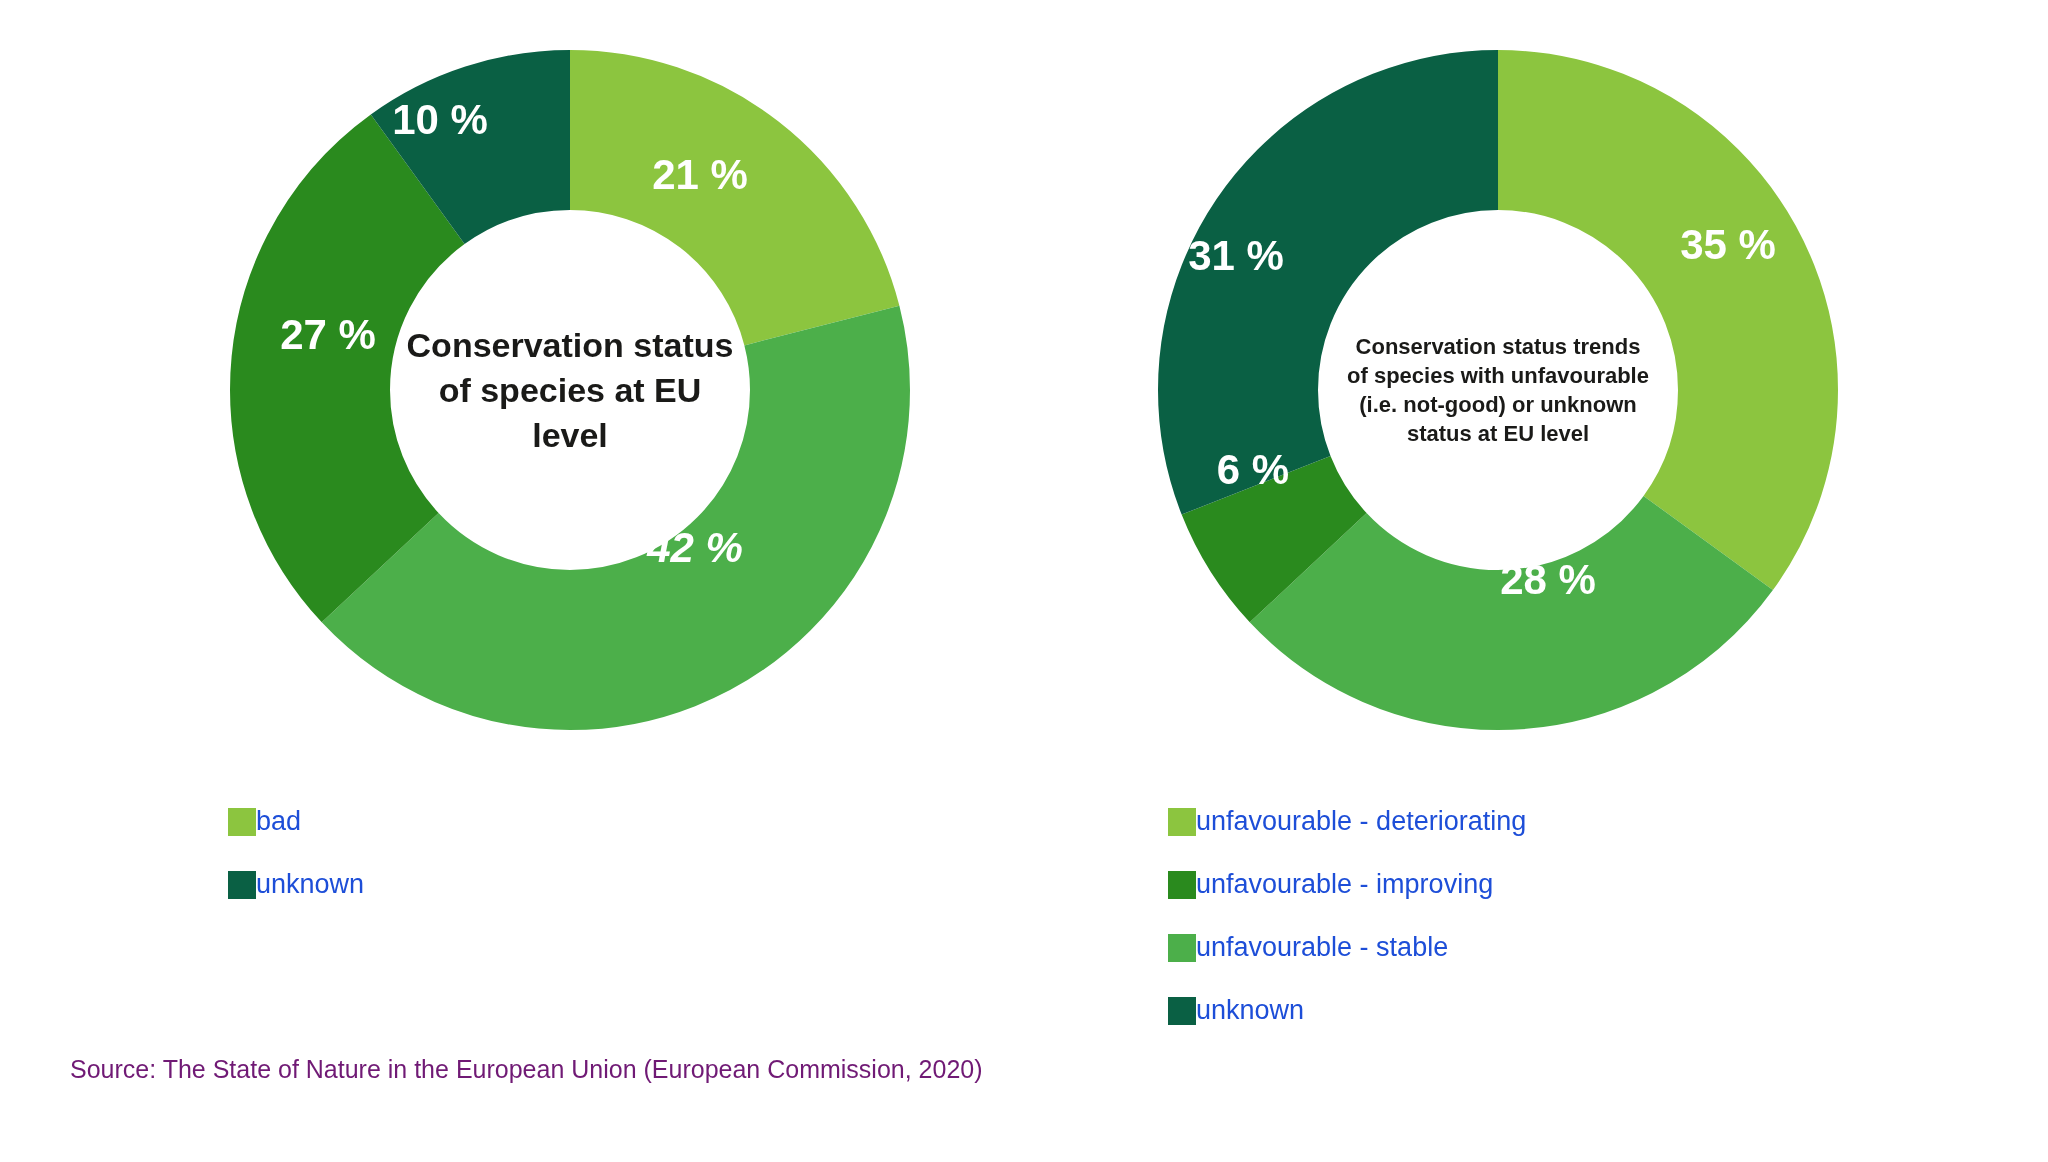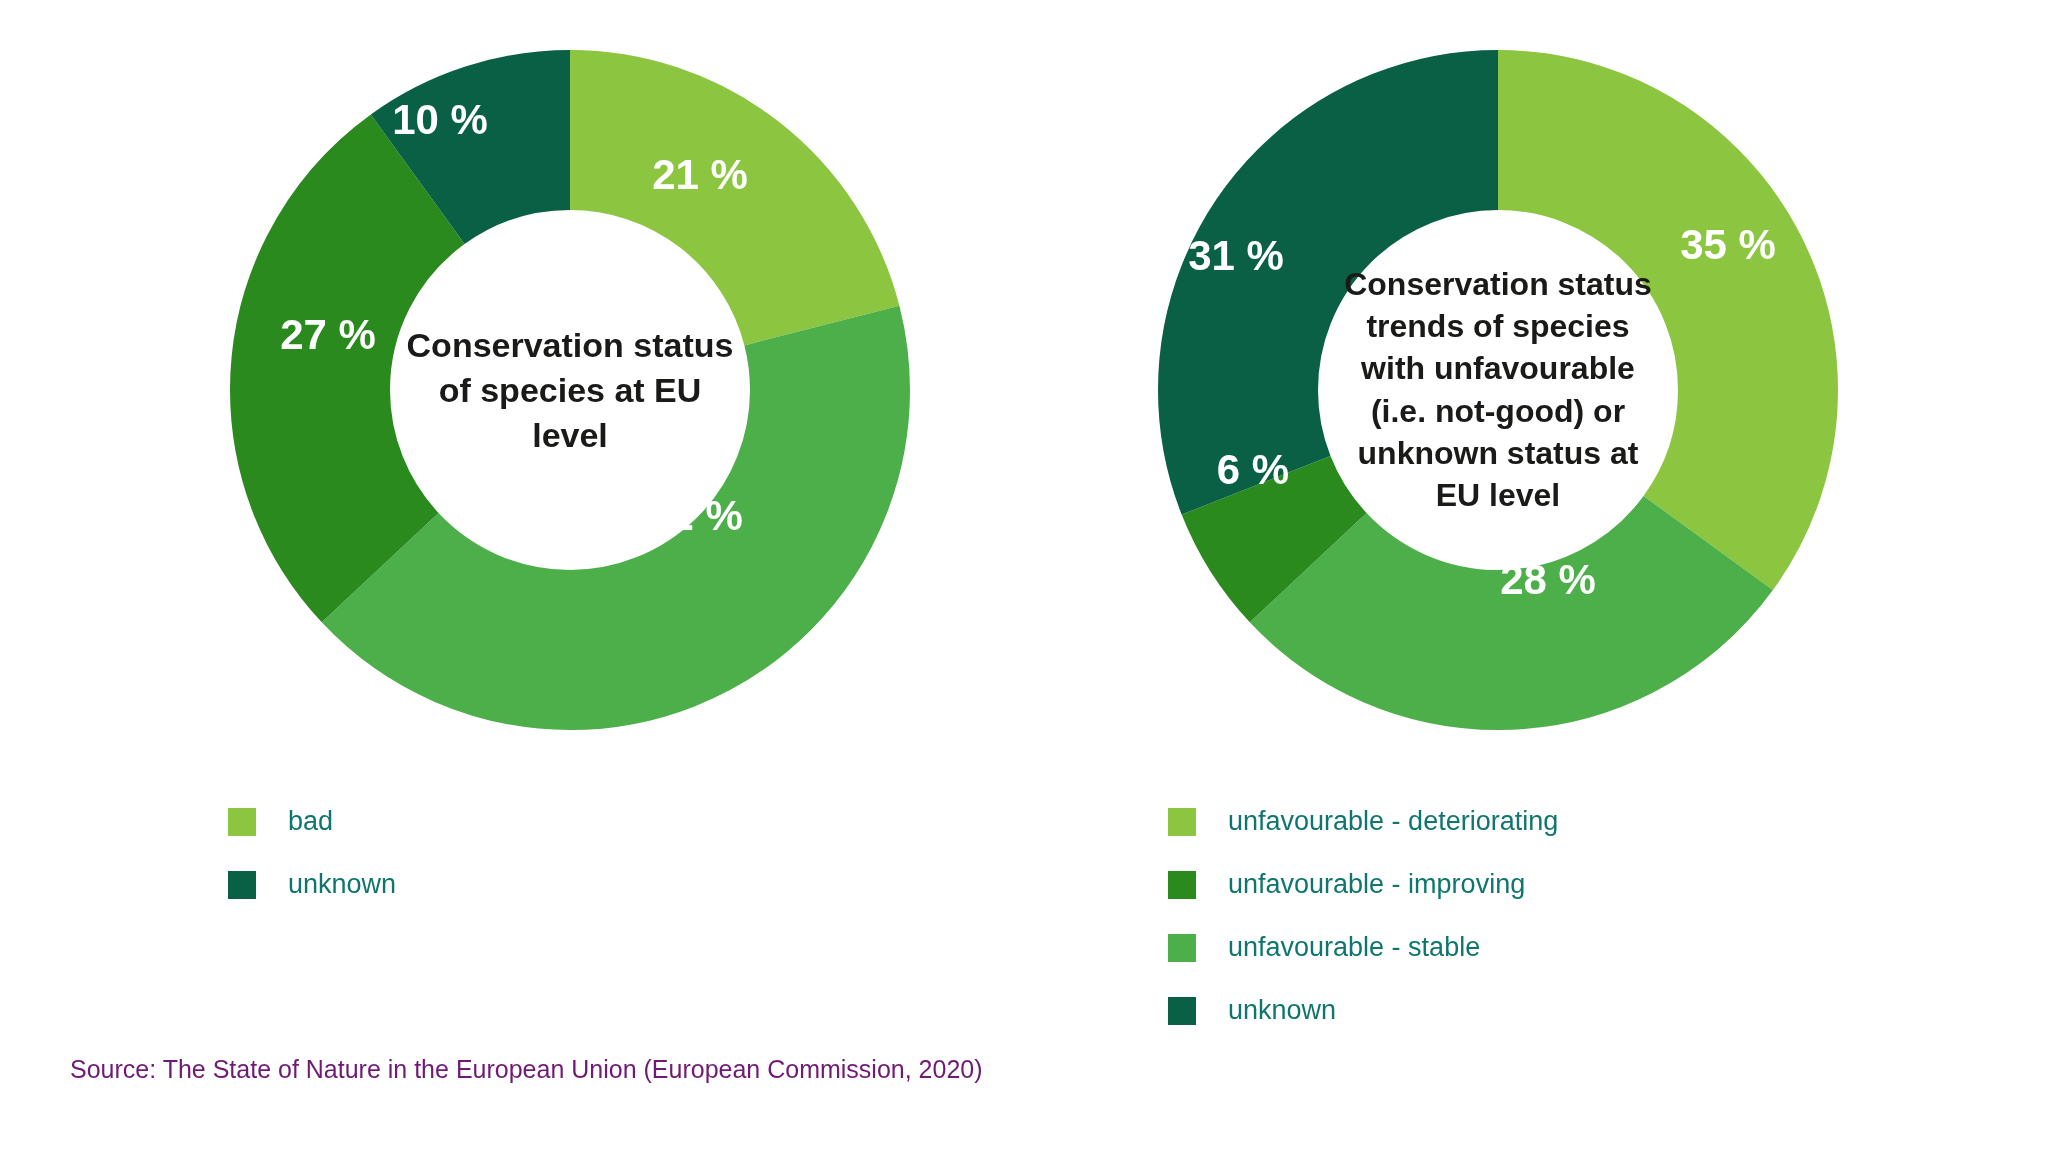--- a/index.html
+++ b/index.html
@@ -46,21 +46,21 @@
     top: 50%;
     transform: translate(-50%, -50%);
     width: 330px;
     text-align: center;
     font-weight: bold;
     color: #1a1a18;
     line-height: 1.32;
     pointer-events: none;
   }
   .center-label.big   { font-size: 34px; }
-  .center-label.small { font-size: 32px; width: 310px; }
+  .center-label.small { font-size: 22px; width: 310px; }
 
   .slice-value {
     position: absolute;
     color: #ffffff;
     font-weight: bold;
     font-size: 42px;
     white-space: nowrap;
     transform: translate(-50%, -50%);
     pointer-events: none;
   }
@@ -78,22 +78,21 @@
     align-items: center;
     height: 63px;
   }
   .swatch {
     width: 28px;
     height: 28px;
     flex: 0 0 auto;
   }
   .legend-text {
     font-size: 27px;
-    color: #0f766e;
-    margin-left: 32px;
+    color: #1d4ed8;
     white-space: nowrap;
     text-align: center;
   }
 
   .source {
     position: absolute;
     left: 70px;
     top: 1055px;
     font-size: 25px;
     color: #701a75;
@@ -112,21 +111,21 @@
           <circle r="260" fill="none" stroke="#8cc53f" stroke-width="160" stroke-dasharray="343.06 1290.57" transform="rotate(-90)"></circle>
           <circle r="260" fill="none" stroke="#4caf4a" stroke-width="160" stroke-dasharray="686.13 947.50" stroke-dashoffset="-343.06" transform="rotate(-90)"></circle>
           <circle r="260" fill="none" stroke="#2a8a1e" stroke-width="160" stroke-dasharray="441.08 1192.55" stroke-dashoffset="-1029.19" transform="rotate(-90)"></circle>
           <circle r="260" fill="none" stroke="#0a6044" stroke-width="160" stroke-dasharray="163.36 1470.27" stroke-dashoffset="-1470.27" transform="rotate(-90)"></circle>
         </g>
       </svg>
 
       <div class="center-label big">Conservation status of species at EU level</div>
 
       <div class="slice-value" style="left:500px; top:155px;">21 %</div>
-      <div class="slice-value" style="left:495px; top:496px;">42 %</div>
+      <div class="slice-value" style="left:495px; top:528px;font-style:italic;">42 %</div>
       <div class="slice-value" style="left:128px; top:315px;">27 %</div>
       <div class="slice-value" style="left:240px; top:100px;">10 %</div>
     </div>
   </div>
 
   <div class="legend left">
     <div class="legend-row">
       <span class="swatch" style="background:#8cc53f"></span>
       <span class="legend-text">bad</span>
     </div>

